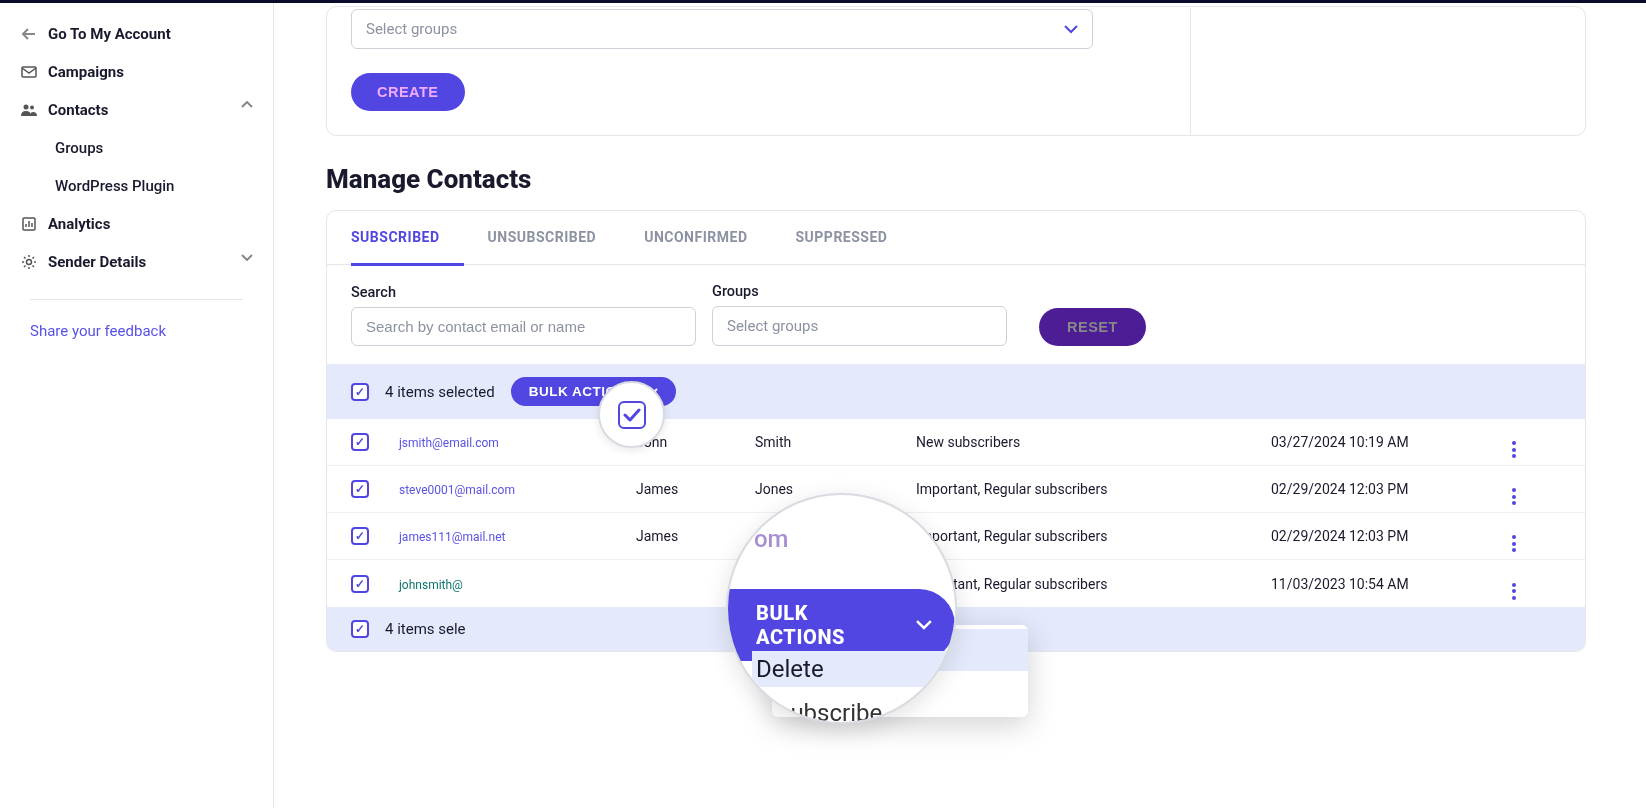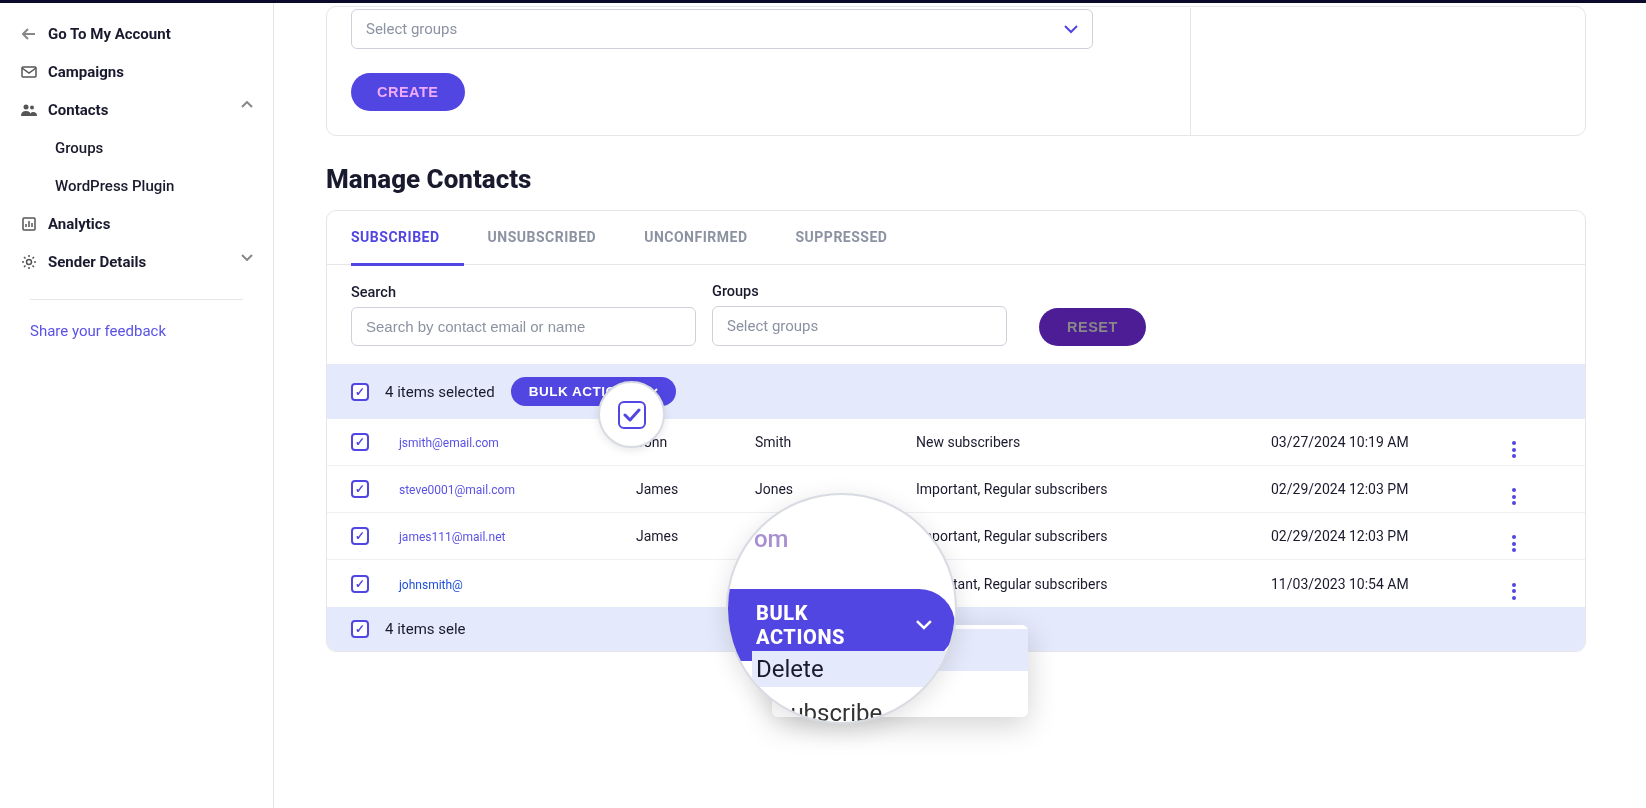--- a/index.html
+++ b/index.html
@@ -154,21 +154,21 @@
     .cols { display:flex; padding: 0 24px; align-items:center; height:47px; border-bottom:1px solid #eef0f4;}
     .cols:last-of-type { border-bottom:none;}
     .c-check { width: 48px;}
     .c-email { width: 237px;}
     .c-fn { width: 119px;}
     .c-ln { width: 118px;}
     .c-grp { width: 355px; margin-left: 43px;}
     .c-dt { width: 228px;}
     .c-act { width: 30px; text-align:center; color:#5146e2; font-size:20px; letter-spacing:0;}
     .email-link { color:#5a52e5; font-size:12px;}
-    .email-link.visited { color:#1d4ed8;}
+    .email-link.visited { color:#0f766e;}
     .more-dots { display:inline-flex; flex-direction:column; gap:2.5px;}
     .more-dots span { width:4px;height:4px;border-radius:50%;background:#5146e2;display:block;}
     
     
     .magnifier {
       position: absolute;
       width: 231px; height: 231px;
       border: 2px solid #d8dbe2;
       border-radius: 50%;
       background: #fff;

